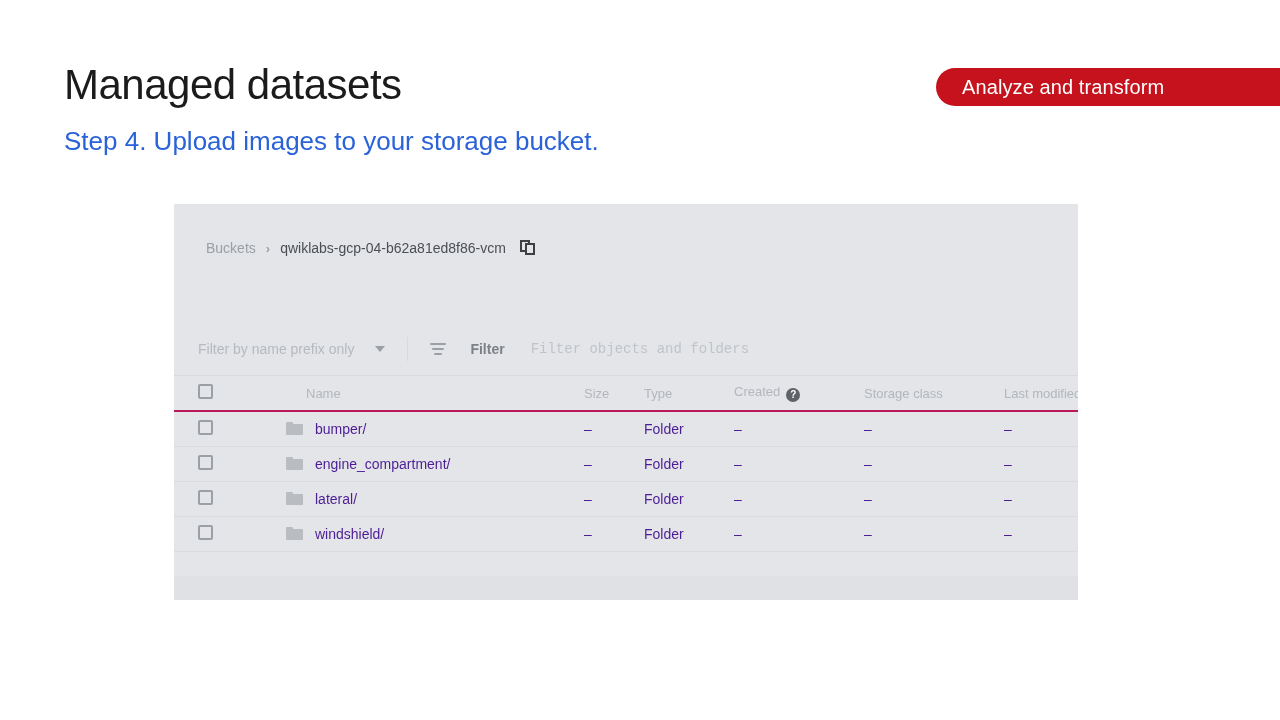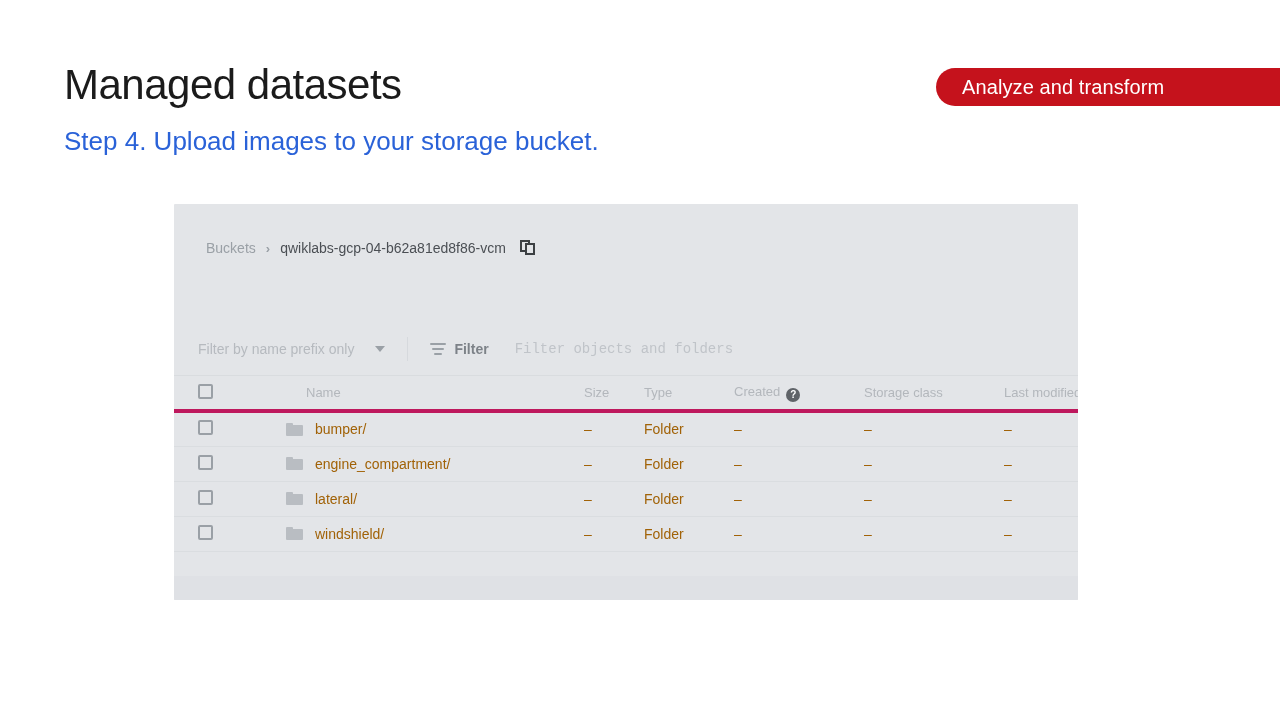--- a/index.html
+++ b/index.html
@@ -177,21 +177,21 @@
   }
   .filter-divider {
     width: 1px;
     height: 24px;
     background: #d6d9dd;
     margin: 0 22px;
   }
   .filter-ctl {
     display: flex;
     align-items: center;
-    gap: 8px;
+    gap: 24px;
     white-space: nowrap;
     justify-content: center;
   }
   .filter-icon {
     display: inline-block;
     width: 16px;
     height: 12px;
     position: relative;
   }
   .filter-icon span {
@@ -231,25 +231,25 @@
     text-align: left;
     font-weight: 400;
     padding: 0;
     height: 35px;
     vertical-align: middle;
     box-sizing: border-box;
   }
   .obj-table thead th {
     font-size: 13px;
     color: #b3b7bc;
-    border-bottom: 4px solid #be185d;
+    border-bottom: 2px solid #be185d;
   }
   .obj-table tbody td {
     font-size: 14px;
-    color: #a16207;
+    color: #4c1d95;
     border-bottom: 1px solid #dadde0;
   }
   .col-check  { width: 64px; }
   .col-name   { width: 340px; }
   .col-size   { width: 64px; }
   .col-type   { width: 88px; }
   .col-created{ width: 130px; }
   .col-class  { width: 140px; }
   .col-mod    { width: 138px; }
 

